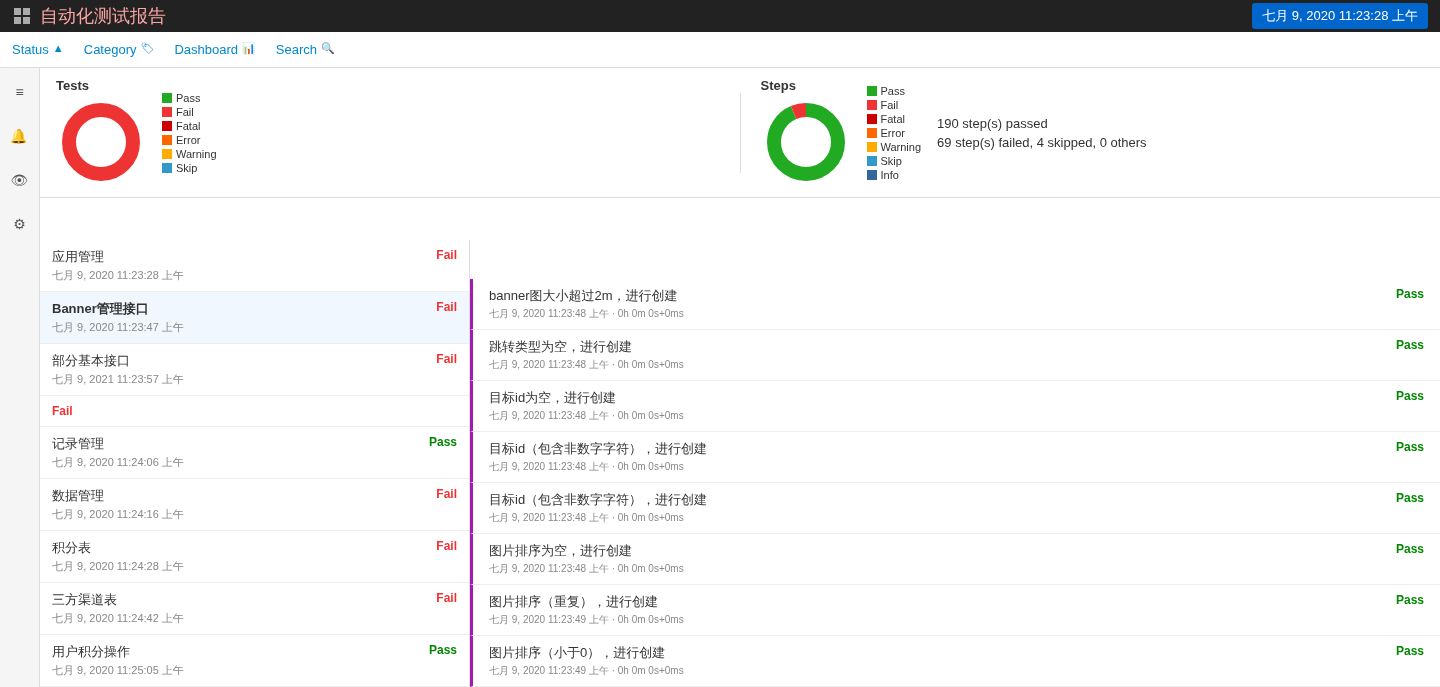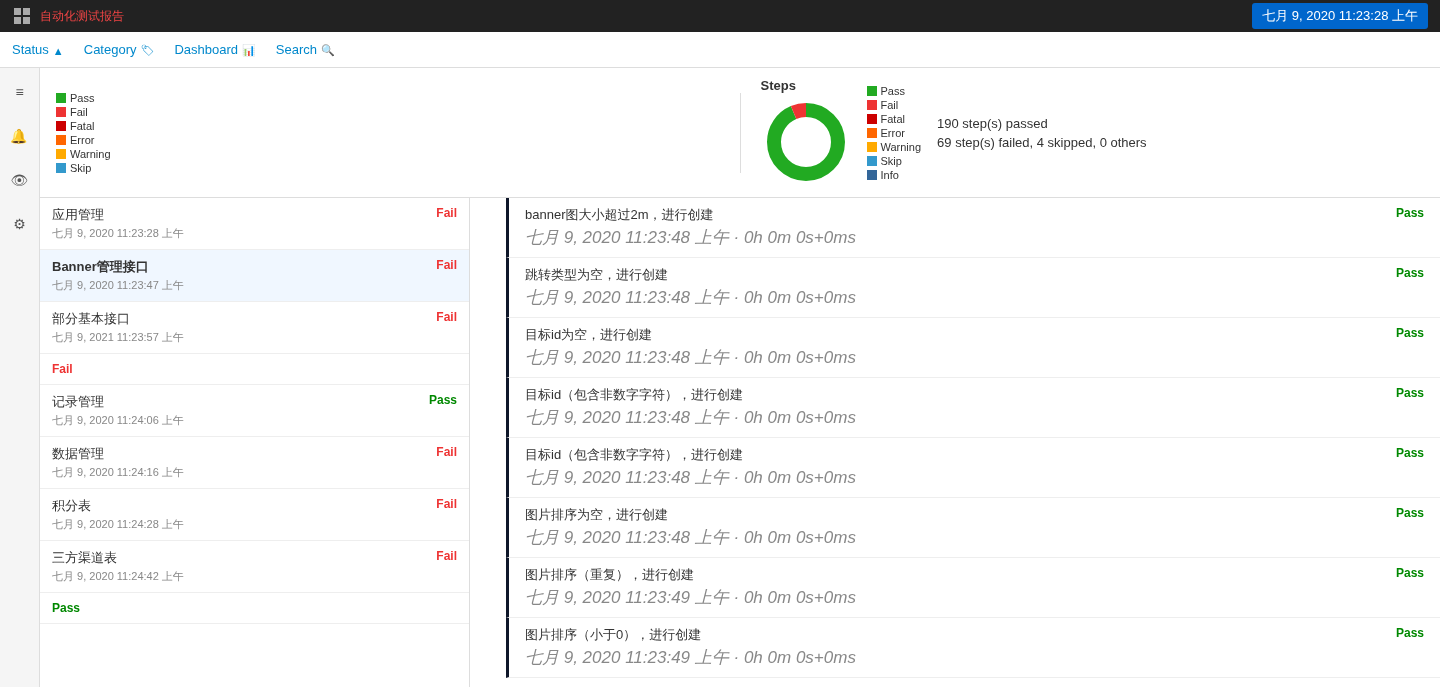--- a/index.html
+++ b/index.html
@@ -10,36 +10,36 @@
       background: #222;
       color: #fff;
       display: flex;
       align-items: center;
       justify-content: space-between;
       padding: 0 12px;
       height: 32px;
     }
     .topbar-left { display: flex; align-items: center; gap: 8px; }
     .topbar-logo { width: 20px; height: 20px; }
-    .topbar-title { font-size: 12px; color: #ef4444; }
+    .topbar-title { font-size: 18px; color: #fca5a5; }
     .topbar-time { font-size: 13px; color: #fff; background: #0066cc; padding: 4px 10px; border-radius: 3px; }
 
     
     .navbar {
       background: #fff;
       border-bottom: 1px solid #ddd;
       display: flex;
       align-items: center;
       padding: 0 12px;
       height: 36px;
       gap: 20px;
     }
     .nav-item {
       display: flex;
-      align-items: flex-end;
+      align-items: flex-start;
       gap: 4px;
       color: #0088cc;
       font-size: 13px;
       cursor: pointer;
       padding: 8px 0;
     }
     .nav-item .nav-icon { font-size: 11px; }
 
     
     .main-layout {
@@ -131,20 +131,21 @@
       font-size: 13px;
     }
     .summary-stats .passed { color: #333; }
     .summary-stats .failed { color: #333; }
 
     
     .panels {
       display: flex;
       flex: 1;
       overflow: hidden;
+      align-items: flex-end;
     }
 
     
     .tests-panel {
       width: 430px;
       border-right: 1px solid #ddd;
       overflow-y: auto;
     }
 
     .test-item {
@@ -171,24 +172,24 @@
       overflow-y: auto;
     }
 
     .step-item {
       border-bottom: 1px solid #eee;
       padding: 8px 16px;
       display: flex;
       justify-content: space-between;
       align-items: flex-start;
     }
-    .step-item.pass-bg { border-left: 3px solid #0f172a; margin-left: 36px; }
+    .step-item.pass-bg { border-left: 3px solid #a21caf; }
     .step-left { display: flex; flex-direction: column; gap: 2px; }
     .step-name { font-size: 13px; color: #333; }
-    .step-meta { font-size: 17px; color: #888; font-style: italic; }
+    .step-meta { font-size: 10px; color: #888; }
     .step-status { font-size: 12px; font-weight: bold; }
     .step-status.pass { color: #080; }
 
     
     .summary-divider {
       width: 1px;
       background: #ddd;
       height: 80px;
       align-self: center;
     }
@@ -243,20 +244,31 @@
     <div class="sidebar-icon">🔔</div>
     <div class="sidebar-icon">👁</div>
     <div class="sidebar-icon">⚙</div>
   </div>
 
   <div class="content">
 
     <div class="summary-row">
 
       <div class="summary-section">
+        <div style="display:flex; flex-direction:column; gap:4px;">
+          <span class="summary-section-title">Tests</span>
+          <div class="donut-container">
+            <svg width="90" height="90" viewBox="0 0 90 90" class="donut">
+
+              <circle cx="45" cy="45" r="32" fill="none" stroke="#ee3333" stroke-width="14" stroke-dasharray="201 257" stroke-dashoffset="0"></circle>
+
+              <circle cx="45" cy="45" r="32" fill="none" stroke="#22aa22" stroke-width="14" stroke-dasharray="56 257" stroke-dashoffset="-201"></circle>
+            </svg>
+          </div>
+        </div>
         <div class="legend">
           <div class="legend-item">
             <span class="legend-color" style="background:#22aa22;"></span>
             <span>Pass</span>
           </div>
           <div class="legend-item">
             <span class="legend-color" style="background:#ee3333;"></span>
             <span>Fail</span>
           </div>
           <div class="legend-item">
@@ -378,20 +390,24 @@
     <span class="test-status fail">Fail</span>
   </div>
           <div class="test-item">
     <div class="test-item-left">
       <span class="test-name">三方渠道表</span>
       <span class="test-time">七月 9, 2020 11:24:42 上午</span>
     </div>
     <span class="test-status fail">Fail</span>
   </div>
           <div class="test-item">
+    <div class="test-item-left">
+      <span class="test-name">用户积分操作</span>
+      <span class="test-time">七月 9, 2020 11:25:05 上午</span>
+    </div>
     <span class="test-status pass">Pass</span>
   </div>
         </div>
 
       <div class="steps-panel" id="steps-list">
           <div class="step-item pass-bg">
     <div class="step-left">
       <span class="step-name">banner图大小超过2m，进行创建</span>
       <span class="step-meta">七月 9, 2020 11:23:48 上午 · 0h 0m 0s+0ms</span>
     </div>

